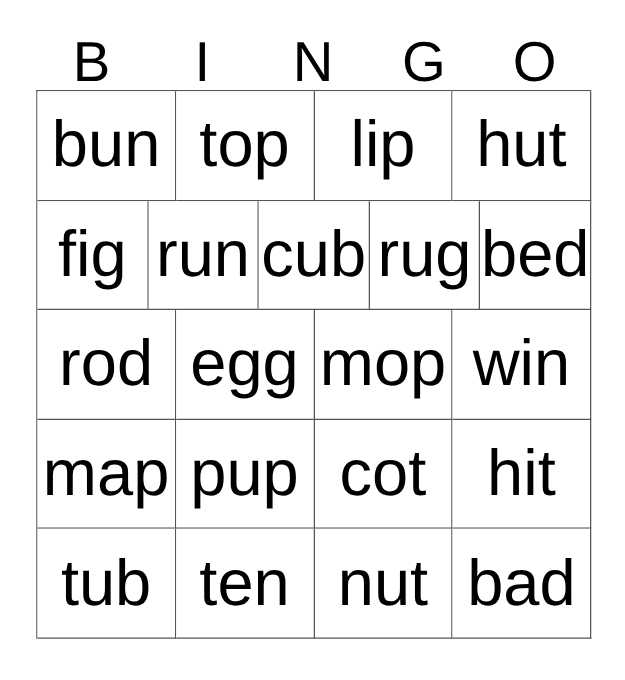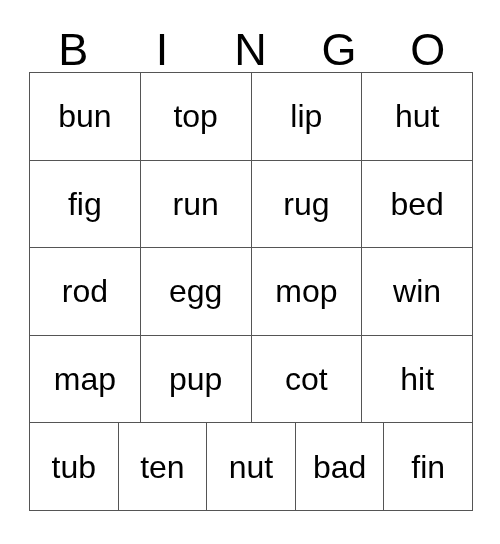--- a/index.html
+++ b/index.html
@@ -57,21 +57,21 @@
     height: 87.6px;
     border-right: 1px solid #555555;
     border-bottom: 1px solid #555555;
     box-sizing: border-box;
     display: flex;
     align-items: center;
     justify-content: center;
     background: #ffffff;
   }
   .cell-text {
-    font-size: 32px;
+    font-size: 52px;
     line-height: 40px;
     color: #000000;
     font-weight: 400;
     text-align: center;
     user-select: none;
   }
 </style>
 </head>
 <body>
 
@@ -101,20 +101,23 @@
           <span class="cell-text">hut</span>
         </div>
     </div>
 
     <div class="grid-row">
       <div class="grid-cell">
           <span class="cell-text">fig</span>
         </div>
       <div class="grid-cell">
           <span class="cell-text">run</span>
+        </div>
+      <div class="grid-cell">
+          <span class="cell-text">cub</span>
         </div>
       <div class="grid-cell">
           <span class="cell-text">rug</span>
         </div>
       <div class="grid-cell">
           <span class="cell-text">bed</span>
         </div>
     </div>
 
     <div class="grid-row">
@@ -153,19 +156,16 @@
         </div>
       <div class="grid-cell">
           <span class="cell-text">ten</span>
         </div>
       <div class="grid-cell">
           <span class="cell-text">nut</span>
         </div>
       <div class="grid-cell">
           <span class="cell-text">bad</span>
         </div>
-      <div class="grid-cell">
-          <span class="cell-text">fin</span>
-        </div>
     </div>
 
   </div>
 </div>
 
 </body></html>

